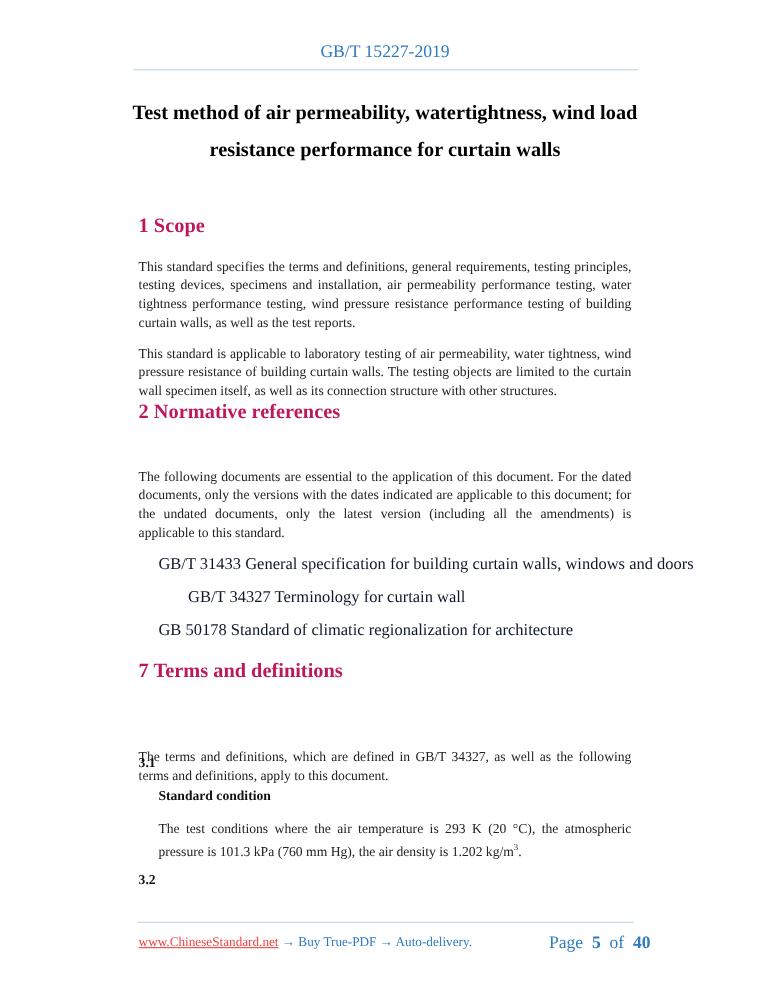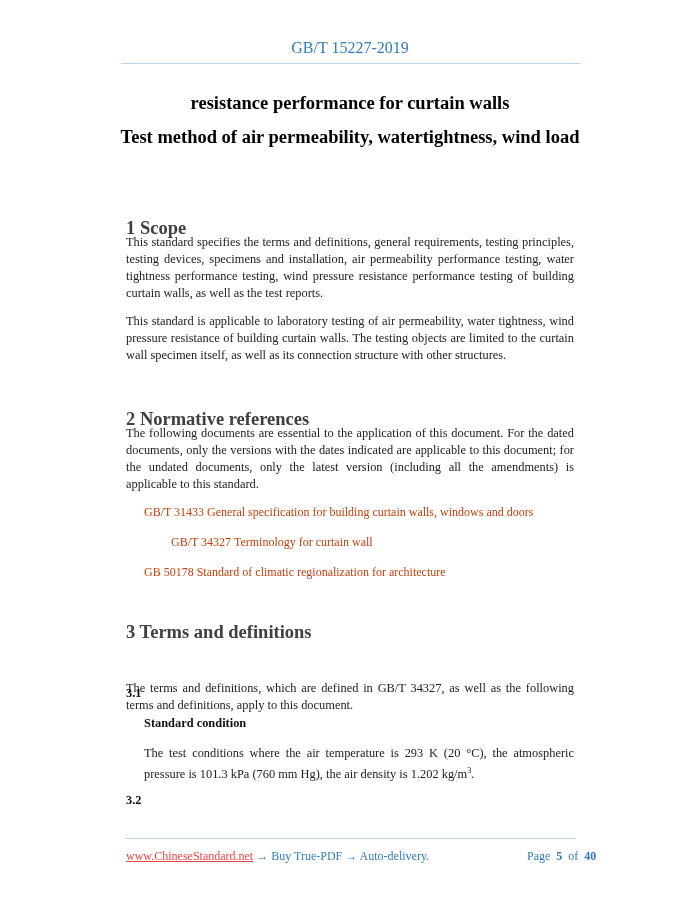--- a/index.html
+++ b/index.html
@@ -3,58 +3,58 @@
   <meta charset="utf-8">
   <style>
     html, body { margin: 0; padding: 0; background: #ffffff; }
     body { width: 700px; height: 906px; position: relative; overflow: hidden;
            font-family: "Liberation Serif", "DejaVu Serif", serif; color: #111; }
     .header { position: absolute; left: 125px; top: 39px; width: 450px; text-align: center;
               font-size: 16px; color: #2f7bbf; }
     .header-rule { position: absolute; left: 121px; top: 63px; width: 459px; height: 1px; background: #bcd6ea; }
     .title { position: absolute; left: 120px; top: 86px; width: 460px; text-align: center;
              font-weight: bold; font-size: 18.5px; line-height: 34px; color: #000; }
-    .h1 { position: absolute; left: 126px; font-weight: bold; font-size: 18.5px; color: #404040; margin-top: 22px; }
+    .h1 { position: absolute; left: 126px; font-weight: bold; font-size: 18.5px; color: #be185d; }
     .para { position: absolute; left: 126px; width: 448px; font-size: 12.4px; line-height: 17px;
             text-align: justify; color: #222; }
     .para.last-left { text-align-last: left; }
-    .ref { position: absolute; left: 144px; font-size: 12px; color: #c2410c; white-space: nowrap; }
+    .ref { position: absolute; left: 144px; font-size: 15px; color: #0f172a; white-space: nowrap; }
     .clause-num { position: absolute; left: 126px; font-weight: bold; font-size: 12.4px; color: #111; }
     .term-title { position: absolute; left: 144px; font-weight: bold; font-size: 12.4px; color: #111; text-align: center; }
     .term-def { position: absolute; left: 144px; width: 430px; font-size: 12.4px; line-height: 17px;
                 text-align: justify; text-align-last: left; color: #222; }
     .footer-rule { position: absolute; left: 125px; top: 838px; width: 451px; height: 1px; background: #bcd6ea; }
     .footer-left { position: absolute; left: 126px; top: 849px; font-size: 12px; color: #2f7bbf; white-space: nowrap; }
     .footer-left a { color: #ef4444; text-decoration: underline; }
-    .footer-right { position: absolute; left: 527px; top: 849px; font-size: 12px; color: #2f7bbf; white-space: nowrap; }
+    .footer-right { position: absolute; left: 499px; top: 849px; font-size: 16px; color: #2f7bbf; white-space: nowrap; }
     .footer-right b { font-weight: bold; }
     sup { font-size: 8px; }
   </style>
 </head>
 <body>
 
 <div class="header">GB/T 15227-2019</div>
 <div class="header-rule"></div>
 
 <div class="title">
+  <div>Test method of air permeability, watertightness, wind load</div>
   <div>resistance performance for curtain walls</div>
-  <div>Test method of air permeability, watertightness, wind load</div>
 </div>
 
 <div class="h1" style="top:196px;">1 Scope</div>
 <div class="para last-left" style="top:234px;">This standard specifies the terms and definitions, general requirements, testing principles, testing devices, specimens and installation, air permeability performance testing, water tightness performance testing, wind pressure resistance performance testing of building curtain walls, as well as the test reports.</div>
 <div class="para last-left" style="top:313px;">This standard is applicable to laboratory testing of air permeability, water tightness, wind pressure resistance of building curtain walls. The testing objects are limited to the curtain wall specimen itself, as well as its connection structure with other structures.</div>
 
-<div class="h1" style="top:387px;">2 Normative references</div>
+<div class="h1" style="top:365px;">2 Normative references</div>
 <div class="para last-left" style="top:425px;">The following documents are essential to the application of this document. For the dated documents, only the versions with the dates indicated are applicable to this document; for the undated documents, only the latest version (including all the amendments) is applicable to this standard.</div>
 <div class="ref" style="top:505px;">GB/T 31433 General specification for building curtain walls, windows and doors</div>
 <div class="ref" style="top:535px;margin-left:27px;">GB/T 34327 Terminology for curtain wall</div>
 <div class="ref" style="top:565px;text-align:center;">GB 50178 Standard of climatic regionalization for architecture</div>
 
-<div class="h1" style="top:600px;">3 Terms and definitions</div>
+<div class="h1" style="top:600px;">7 Terms and definitions</div>
 <div class="para last-left" style="top:680px;">The terms and definitions, which are defined in GB/T 34327, as well as the following terms and definitions, apply to this document.</div>
 
 <div class="clause-num" style="top:686px;">3.1</div>
 <div class="term-title" style="top:716px;">Standard condition</div>
 <div class="term-def" style="top:745px;"><span>The test conditions where the air temperature is 293 K (20 °C), the atmospheric pressure is 101.3 kPa (760 mm Hg), the air density is 1.202 kg/m</span><sup>3</sup><span>.</span></div>
 
 <div class="clause-num" style="top:793px;">3.2</div>
 
 <div class="footer-rule"></div>
 <div class="footer-left"><a>www.ChineseStandard.net</a><span> → Buy True-PDF → Auto-delivery.</span></div>

